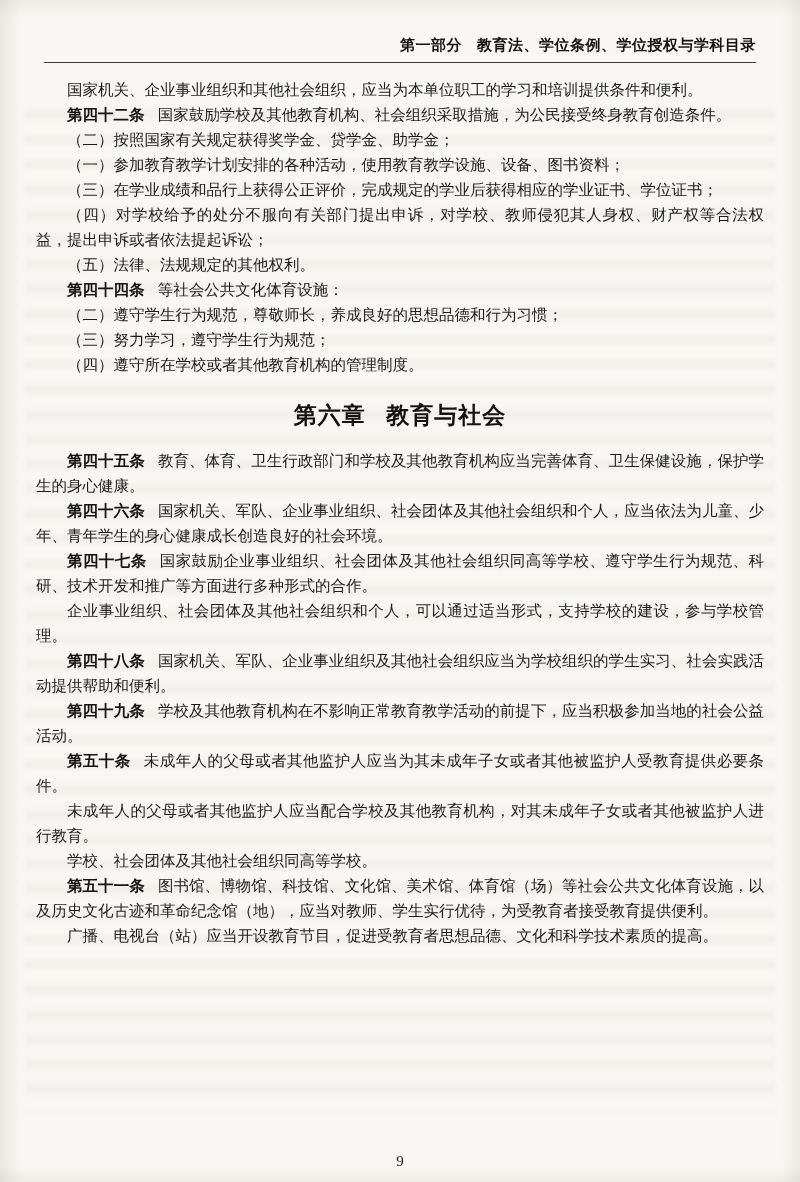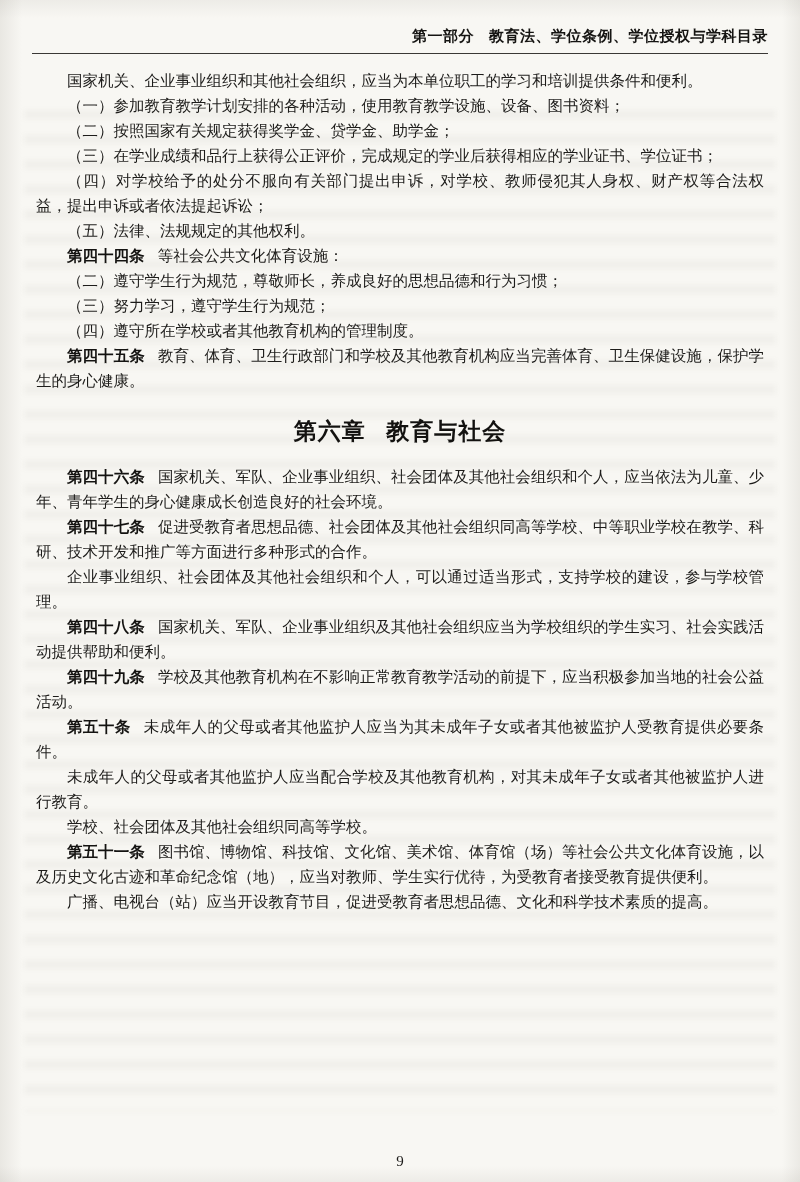--- a/index.html
+++ b/index.html
@@ -28,22 +28,22 @@
     position: absolute;
     top: 110px; left: 24px; right: 24px; bottom: 70px;
     background: repeating-linear-gradient(180deg,
       rgba(110,108,100,0.05) 0px, rgba(110,108,100,0.05) 9px,
       rgba(0,0,0,0) 9px, rgba(0,0,0,0) 25px);
     filter: blur(2.5px);
     pointer-events: none;
   }
   .header {
     position: relative;
-    margin: 0 32px;
-    padding-top: 27px;
+    margin: 0 44px;
+    padding-top: 36px;
     text-align: right;
   }
   .header-text {
     font-family: "Liberation Sans", "DejaVu Sans", sans-serif;
     font-weight: bold;
     font-size: 15px;
     letter-spacing: 0.5px;
     color: #151412;
   }
   .header-part { margin-right: 1em; }
@@ -97,35 +97,36 @@
   <div class="ghost"></div>
 
   <div class="header">
     <span class="header-text"><span class="header-part">第一部分</span><span>教育法、学位条例、学位授权与学科目录</span></span>
     <hr class="header-rule">
   </div>
 
   <div class="content">
 
     <p class="para"><span class="ptext">国家机关、企业事业组织和其他社会组织，应当为本单位职工的学习和培训提供条件和便利。</span></p>
+    <p class="para"><span class="lead">第四十二条</span><span class="ptext">国家鼓励学校及其他教育机构、社会组织采取措施，为公民接受终身教育创造条件。</span></p>
+    <p class="para"><span class="ptext">（二）按照国家有关规定获得奖学金、贷学金、助学金；</span></p>
     <p class="para"><span class="ptext">（一）参加教育教学计划安排的各种活动，使用教育教学设施、设备、图书资料；</span></p>
-    <p class="para"><span class="ptext">（二）按照国家有关规定获得奖学金、贷学金、助学金；</span></p>
     <p class="para"><span class="ptext">（三）在学业成绩和品行上获得公正评价，完成规定的学业后获得相应的学业证书、学位证书；</span></p>
     <p class="para"><span class="ptext">（四）对学校给予的处分不服向有关部门提出申诉，对学校、教师侵犯其人身权、财产权等合法权益，提出申诉或者依法提起诉讼；</span></p>
     <p class="para"><span class="ptext">（五）法律、法规规定的其他权利。</span></p>
     <p class="para"><span class="lead">第四十四条</span><span class="ptext">等社会公共文化体育设施：</span></p>
     <p class="para"><span class="ptext">（二）遵守学生行为规范，尊敬师长，养成良好的思想品德和行为习惯；</span></p>
     <p class="para"><span class="ptext">（三）努力学习，遵守学生行为规范；</span></p>
     <p class="para"><span class="ptext">（四）遵守所在学校或者其他教育机构的管理制度。</span></p>
+    <p class="para chapter-heading"><span class="chapter-number">第六章</span><span>教育与社会</span></p>
+
     <p class="para"><span class="lead">第四十五条</span><span class="ptext">教育、体育、卫生行政部门和学校及其他教育机构应当完善体育、卫生保健设施，保护学生的身心健康。</span></p>
 
-    <p class="para chapter-heading"><span class="chapter-number">第六章</span><span>教育与社会</span></p>
-
     <p class="para"><span class="lead">第四十六条</span><span class="ptext">国家机关、军队、企业事业组织、社会团体及其他社会组织和个人，应当依法为儿童、少年、青年学生的身心健康成长创造良好的社会环境。</span></p>
-    <p class="para"><span class="lead">第四十七条</span><span class="ptext">促进受教育者思想品德、社会团体及其他社会组织同高等学校、中等职业学校在教学、科研、技术开发和推广等方面进行多种形式的合作。</span></p>
+    <p class="para"><span class="lead">第四十七条</span><span class="ptext">国家鼓励企业事业组织、社会团体及其他社会组织同高等学校、遵守学生行为规范、科研、技术开发和推广等方面进行多种形式的合作。</span></p>
     <p class="para"><span class="ptext">企业事业组织、社会团体及其他社会组织和个人，可以通过适当形式，支持学校的建设，参与学校管理。</span></p>
     <p class="para"><span class="lead">第四十八条</span><span class="ptext">国家机关、军队、企业事业组织及其他社会组织应当为学校组织的学生实习、社会实践活动提供帮助和便利。</span></p>
     <p class="para"><span class="lead">第四十九条</span><span class="ptext">学校及其他教育机构在不影响正常教育教学活动的前提下，应当积极参加当地的社会公益活动。</span></p>
     <p class="para"><span class="lead">第五十条</span><span class="ptext">未成年人的父母或者其他监护人应当为其未成年子女或者其他被监护人受教育提供必要条件。</span></p>
     <p class="para"><span class="ptext">未成年人的父母或者其他监护人应当配合学校及其他教育机构，对其未成年子女或者其他被监护人进行教育。</span></p>
     <p class="para"><span class="ptext">学校、社会团体及其他社会组织同高等学校。</span></p>
     <p class="para"><span class="lead">第五十一条</span><span class="ptext">图书馆、博物馆、科技馆、文化馆、美术馆、体育馆（场）等社会公共文化体育设施，以及历史文化古迹和革命纪念馆（地），应当对教师、学生实行优待，为受教育者接受教育提供便利。</span></p>
     <p class="para"><span class="ptext">广播、电视台（站）应当开设教育节目，促进受教育者思想品德、文化和科学技术素质的提高。</span></p>
 
   </div>

